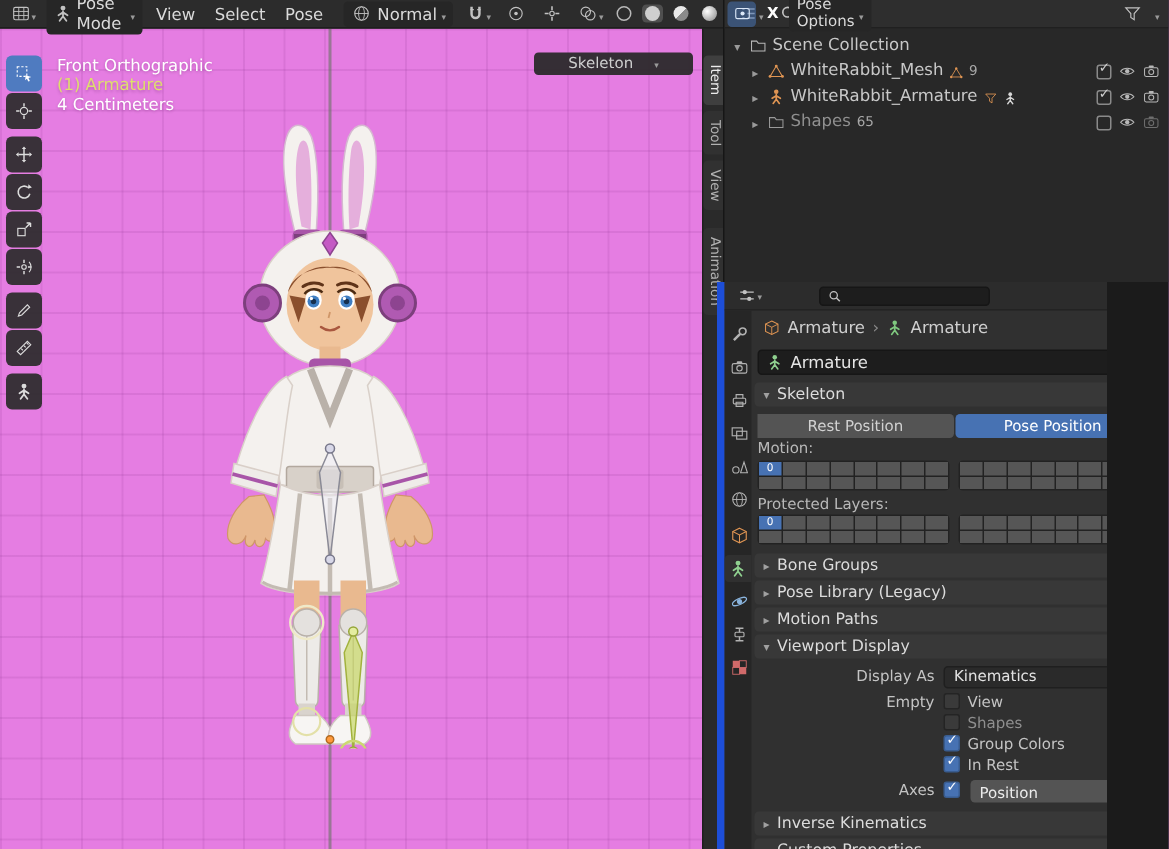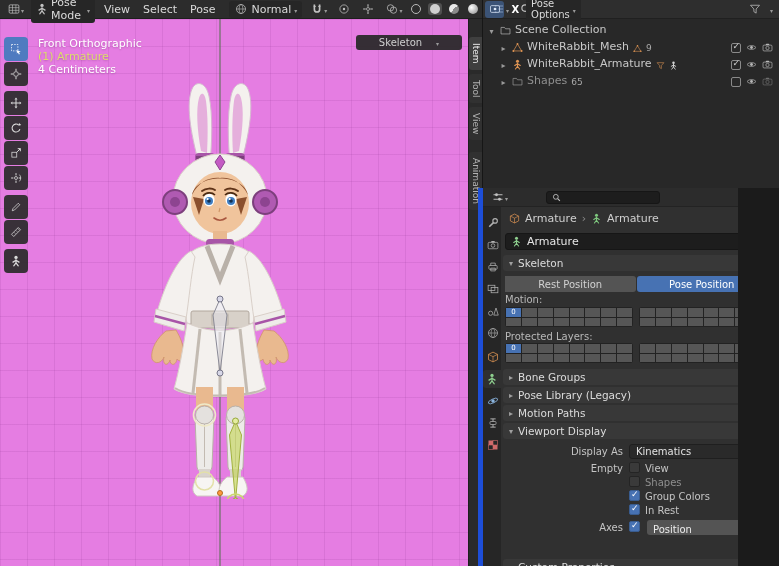--- a/index.html
+++ b/index.html
@@ -871,20 +871,24 @@
     <span class="cb-label" style="top:303px;left:162px">Group Colors</span>
     <span class="cb checked" style="top:316px;left:146px"></span>
     <span class="cb-label" style="top:317px;left:162px">In Rest</span>
     <div class="vd-label" style="top:334px">Axes</div>
     <span class="cb checked" style="top:333px;left:146px"></span>
     <div class="slider" style="top:332px">
       <span>Position</span>
       <span class="sl-val">0.0</span>
     </div>
 
+    <div class="phead" style="top:353px">
+      <span class="arr closed"></span>
+      <span>Inverse Kinematics</span>
+    </div>
     <div class="phead" style="top:371px">
       <span class="arr closed"></span>
       <span>Custom Properties</span>
     </div>
 
     <div class="pscroll"></div>
   </div>
 
 </div>
 

